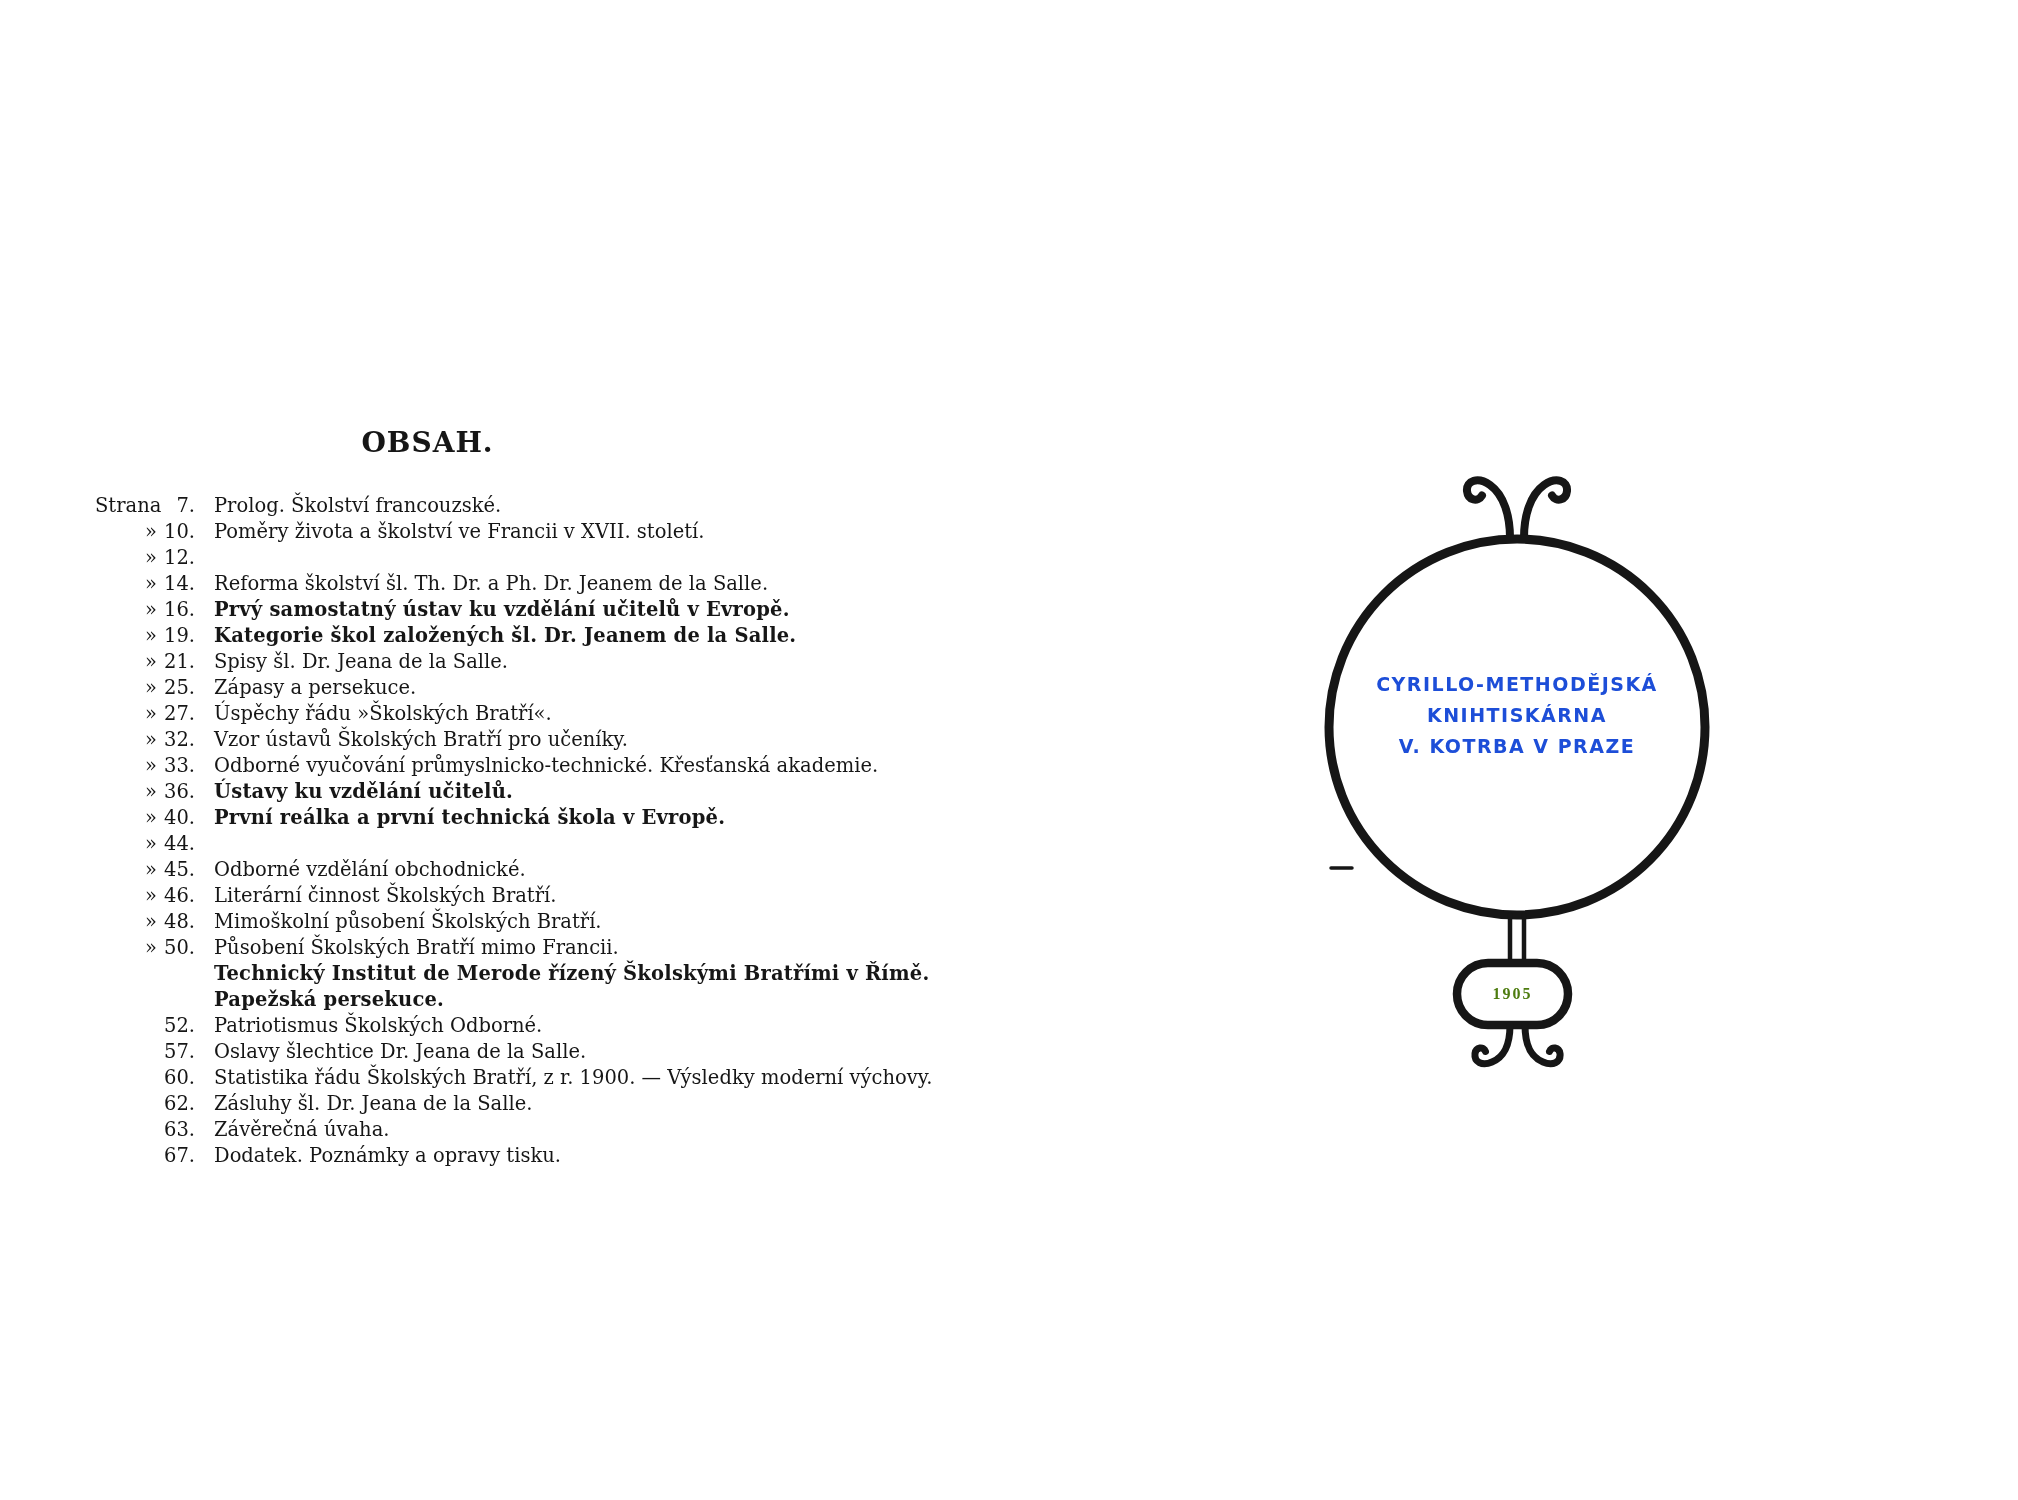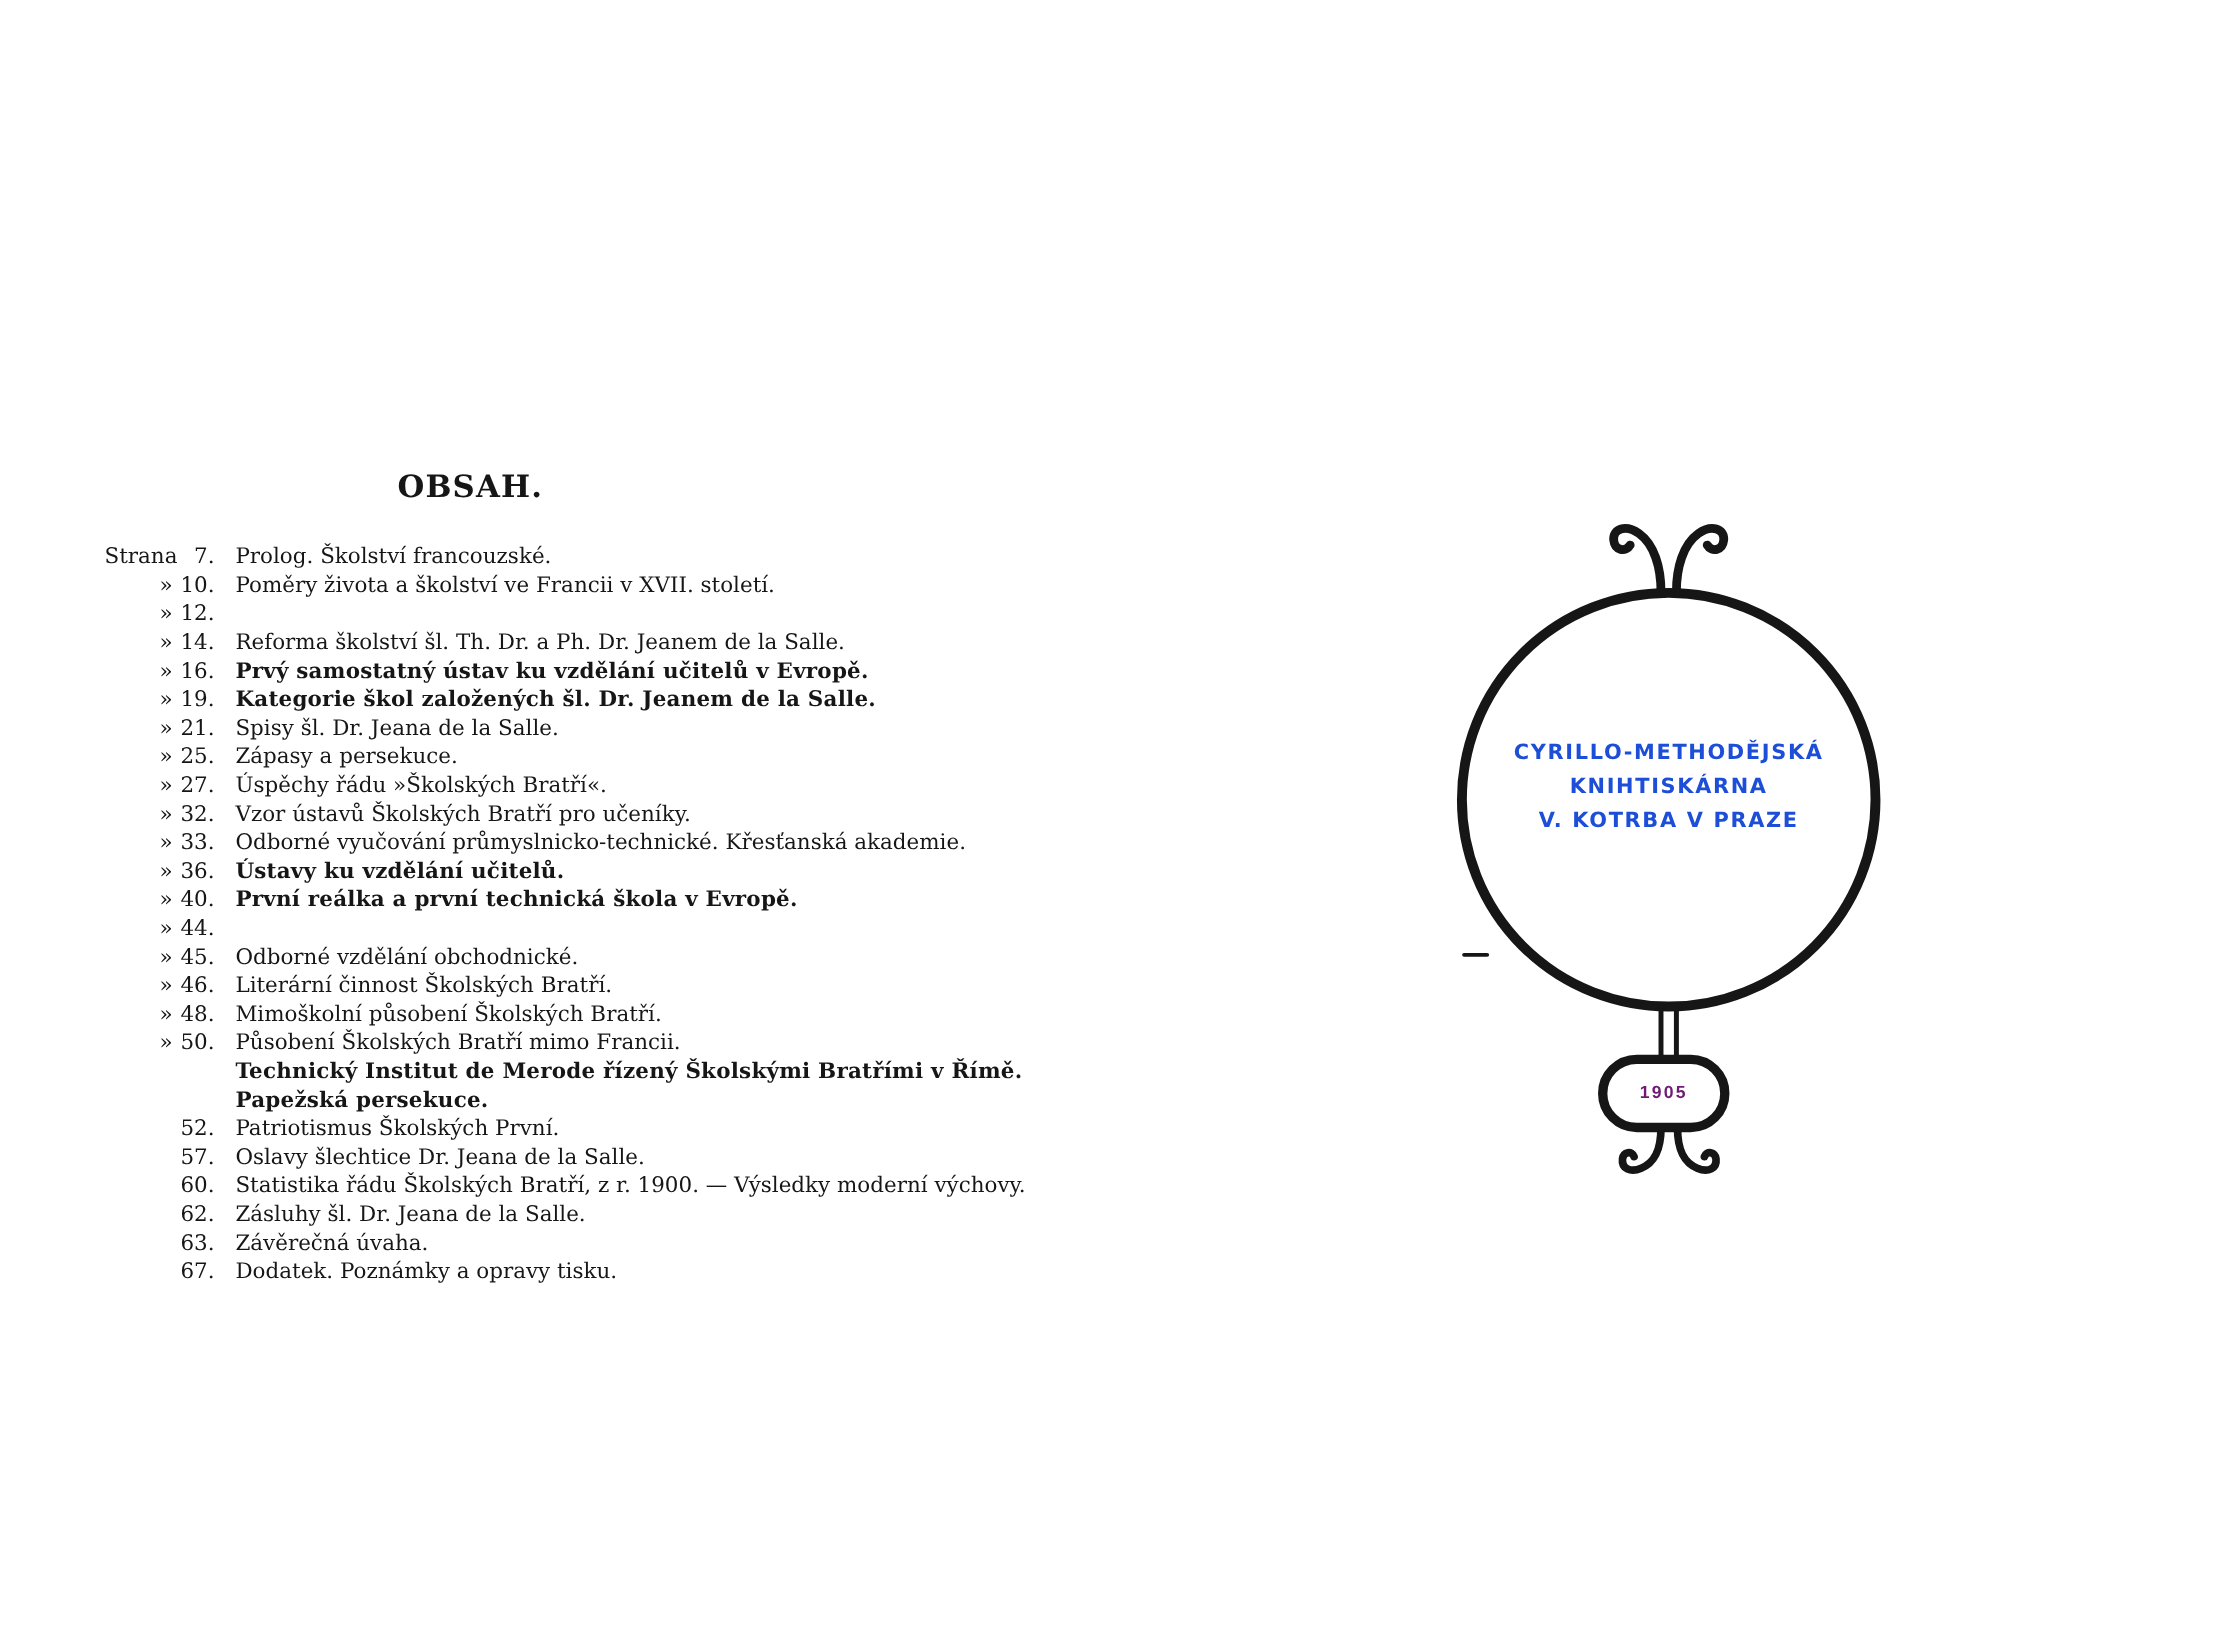--- a/index.html
+++ b/index.html
@@ -67,25 +67,25 @@
   }
   .mark-year {
     position: absolute;
     left: 137px;
     top: 523px;
     width: 111px;
     height: 62px;
     display: flex;
     align-items: center;
     justify-content: center;
-    font-family: Liberation Sans, sans-serif;
+    font-family: Liberation Serif, serif;
     font-weight: 700;
     font-size: 16px;
     letter-spacing: 2px;
-    color: #701a75;
+    color: #4d7c0f;
   }
 </style>
 </head>
 <body>
 
 <div class="toc">
   <div class="toc-title">OBSAH.</div>
   <div class="toc-list">
   <div class="toc-row">
     <span class="col-marker">Strana</span>
@@ -201,21 +201,21 @@
 
   <div class="toc-row bold">
     <span class="col-marker"></span>
     <span class="col-num"></span>
     <span class="col-text">Papežská persekuce.</span>
   </div>
 
   <div class="toc-row">
     <span class="col-marker"></span>
     <span class="col-num">52.</span>
-    <span class="col-text">Patriotismus Školských První.</span>
+    <span class="col-text">Patriotismus Školských Odborné.</span>
   </div>
 
   <div class="toc-row">
     <span class="col-marker"></span>
     <span class="col-num">57.</span>
     <span class="col-text">Oslavy šlechtice Dr. Jeana de la Salle.</span>
   </div>
 
   <div class="toc-row">
     <span class="col-marker"></span>

